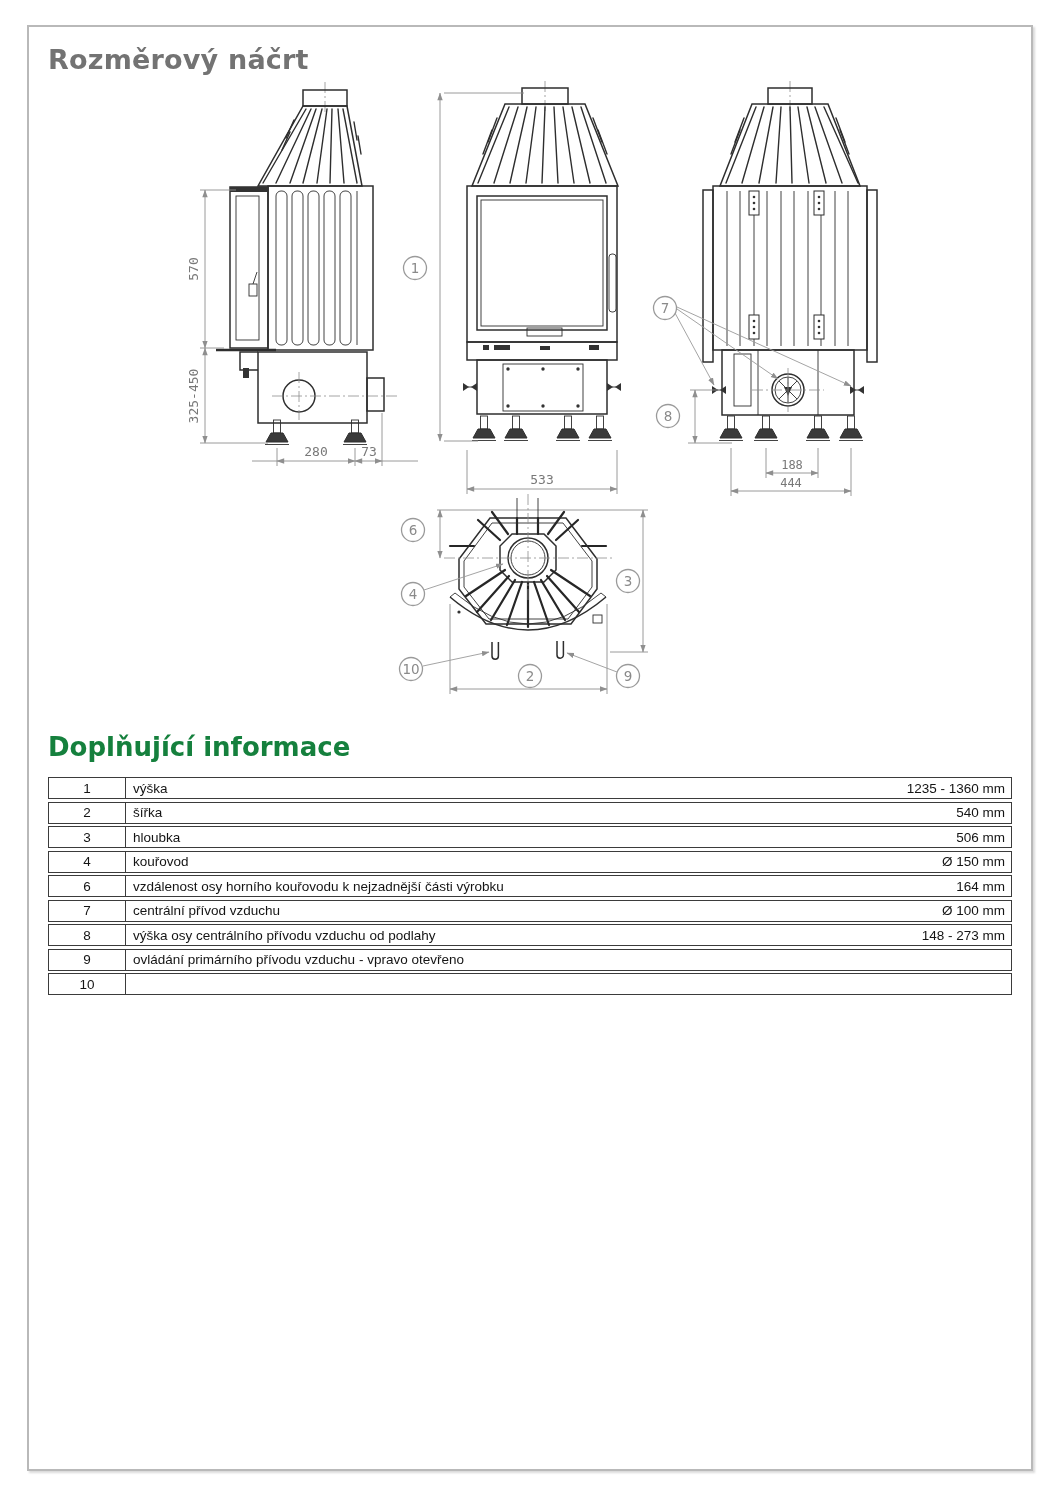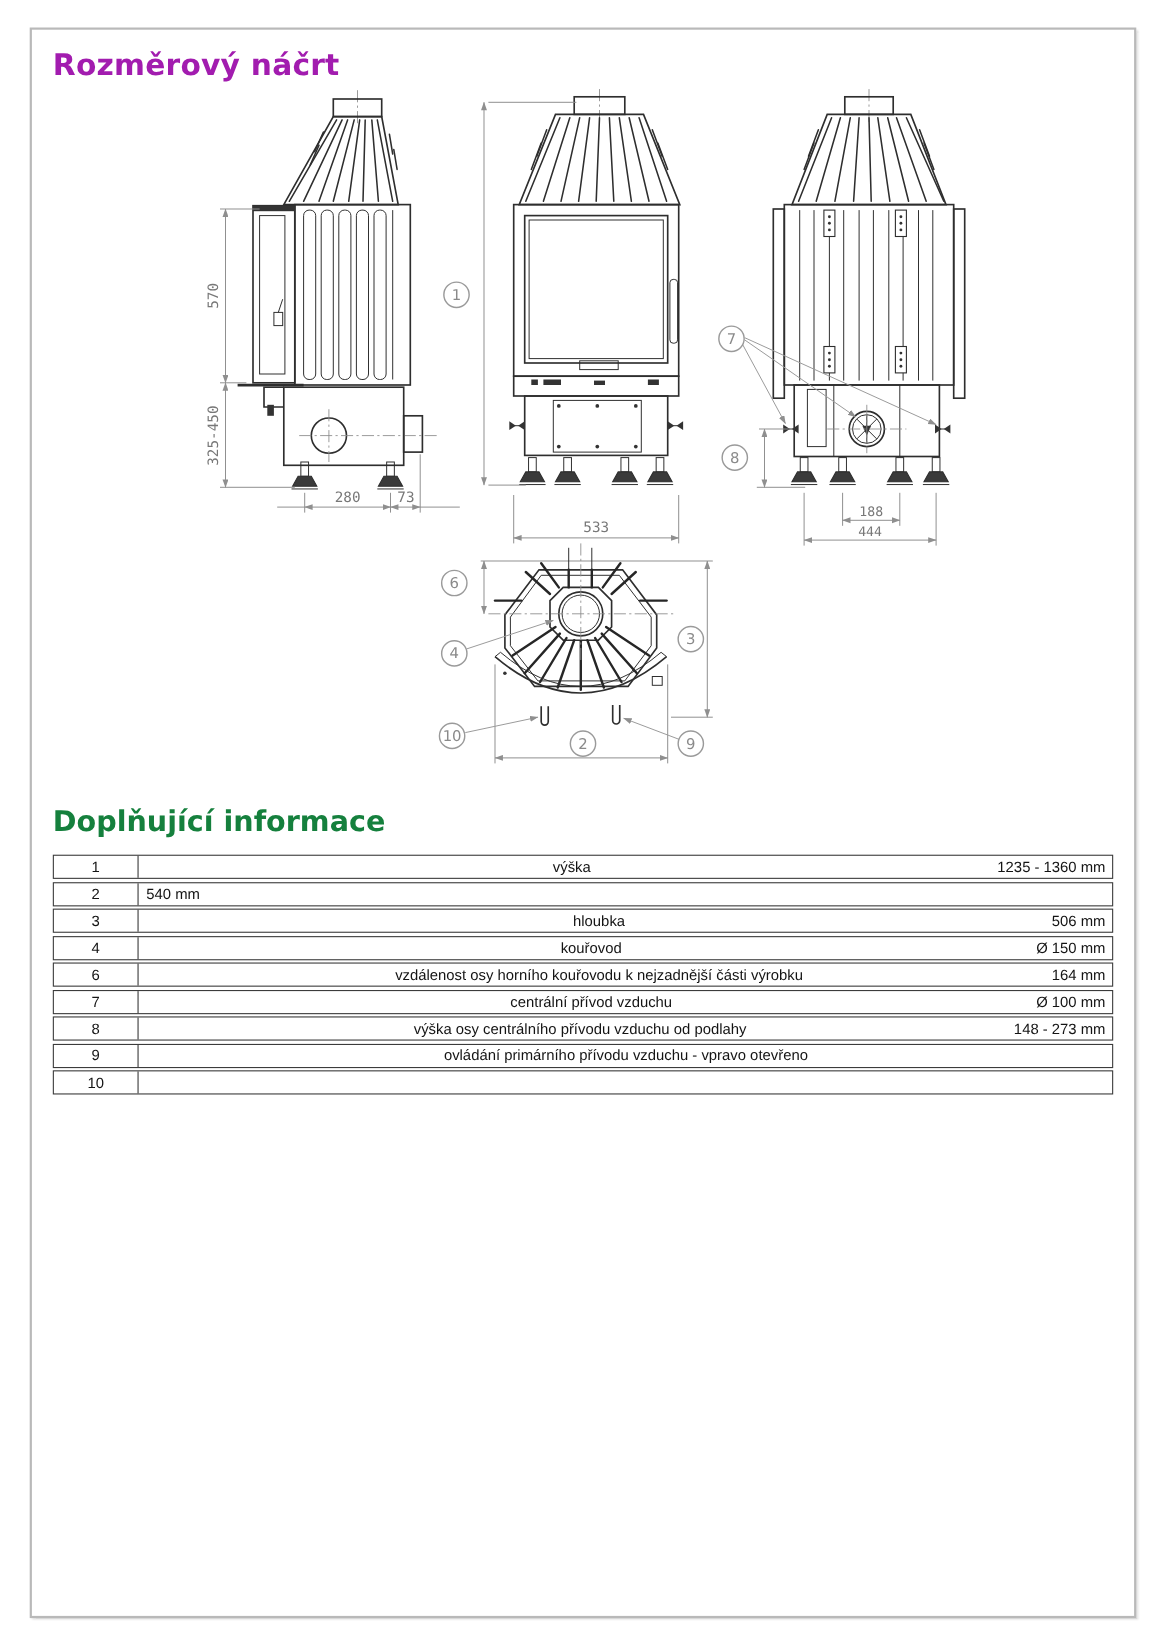--- a/index.html
+++ b/index.html
@@ -1,18 +1,18 @@
 <!DOCTYPE html>
 <html><head>
 <meta charset="utf-8">
 <style>
   html,body{margin:0;padding:0}
   body{width:1060px;height:1500px;position:relative;background:#fff;font-family:"Liberation Sans","DejaVu Sans",sans-serif}
   .frame{position:absolute;left:27px;top:25px;width:1002px;height:1442px;border:2px solid #b9b9b9;background:#fff;box-shadow:2px 2px 2px rgba(0,0,0,.15)}
-  .title{position:absolute;left:48px;top:44px;margin:0;font:700 27px "DejaVu Sans","Liberation Sans",sans-serif;color:#a21caf;letter-spacing:.2px}
+  .title{position:absolute;left:48px;top:44px;margin:0;font:700 27px "DejaVu Sans","Liberation Sans",sans-serif;color:#737373;letter-spacing:.2px}
   .info-title{position:absolute;left:48px;top:732px;margin:0;font:700 26px "DejaVu Sans","Liberation Sans",sans-serif;color:#15803d}
   .drawing-svg{position:absolute;left:0;top:0;width:1060px;height:720px}
 
   
   .ln{fill:none;stroke:#2e2e2e;stroke-width:1.5}
   .lt{fill:none;stroke:#2e2e2e;stroke-width:.9}
   .fin{fill:none;stroke:#2e2e2e;stroke-width:1.4;stroke-linecap:round}
   .ray{fill:none;stroke:#262626;stroke-width:2.2;stroke-linecap:round}
   .cl{fill:none;stroke:#8d8d8d;stroke-width:.8;stroke-dasharray:11 3 2 3}
   .dim{fill:none;stroke:#8f8f8f;stroke-width:.9}
@@ -21,21 +21,21 @@
   .dts{fill:#787878;font:12px "DejaVu Sans Mono",monospace}
   .co{fill:#fff;stroke:#9a9a9a;stroke-width:1.3}
   .cot{fill:#8a8a8a;font:13.5px "DejaVu Sans",sans-serif;text-anchor:middle}
   .dk{fill:#333;stroke:none}
 
   
   .info-table{position:absolute;left:48px;top:777px;width:964px}
   .trow{display:flex;border:1.5px solid #3b3b3b;height:20px;margin-bottom:2.5px;align-items:stretch;font-size:13.5px;color:#141414;background:#fff}
   .tnum{width:76px;border-right:1.5px solid #3b3b3b;display:flex;align-items:center;justify-content:center}
   .tbody-cell{flex:1;display:flex;align-items:center;padding:0 6px 0 7px}
-  .tlabel{flex:1;text-align:center}
+  .tlabel{flex:1;text-align:left}
   .tvalue{text-align:left;white-space:nowrap}
 </style>
 </head>
 <body>
 
 <div class="frame"></div>
 
 <h1 class="title">Rozměrový náčrt</h1>
 
 <svg class="drawing-svg" viewBox="0 0 1060 720">
@@ -386,20 +386,21 @@
   <div class="trow">
     <div class="tnum">1</div>
     <div class="tbody-cell">
         <span class="tlabel">výška</span>
         <span class="tvalue">1235 - 1360 mm</span>
       </div>
   </div>
   <div class="trow">
     <div class="tnum">2</div>
     <div class="tbody-cell">
+        <span class="tlabel">šířka</span>
         <span class="tvalue">540 mm</span>
       </div>
   </div>
   <div class="trow">
     <div class="tnum">3</div>
     <div class="tbody-cell">
         <span class="tlabel">hloubka</span>
         <span class="tvalue">506 mm</span>
       </div>
   </div>

